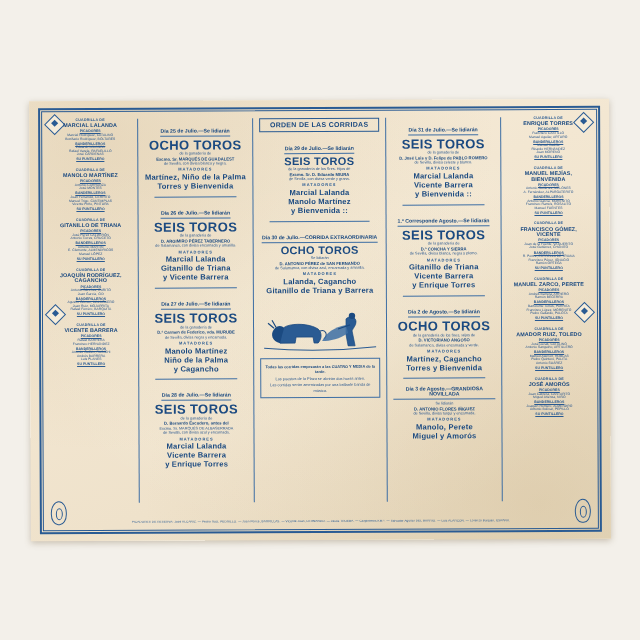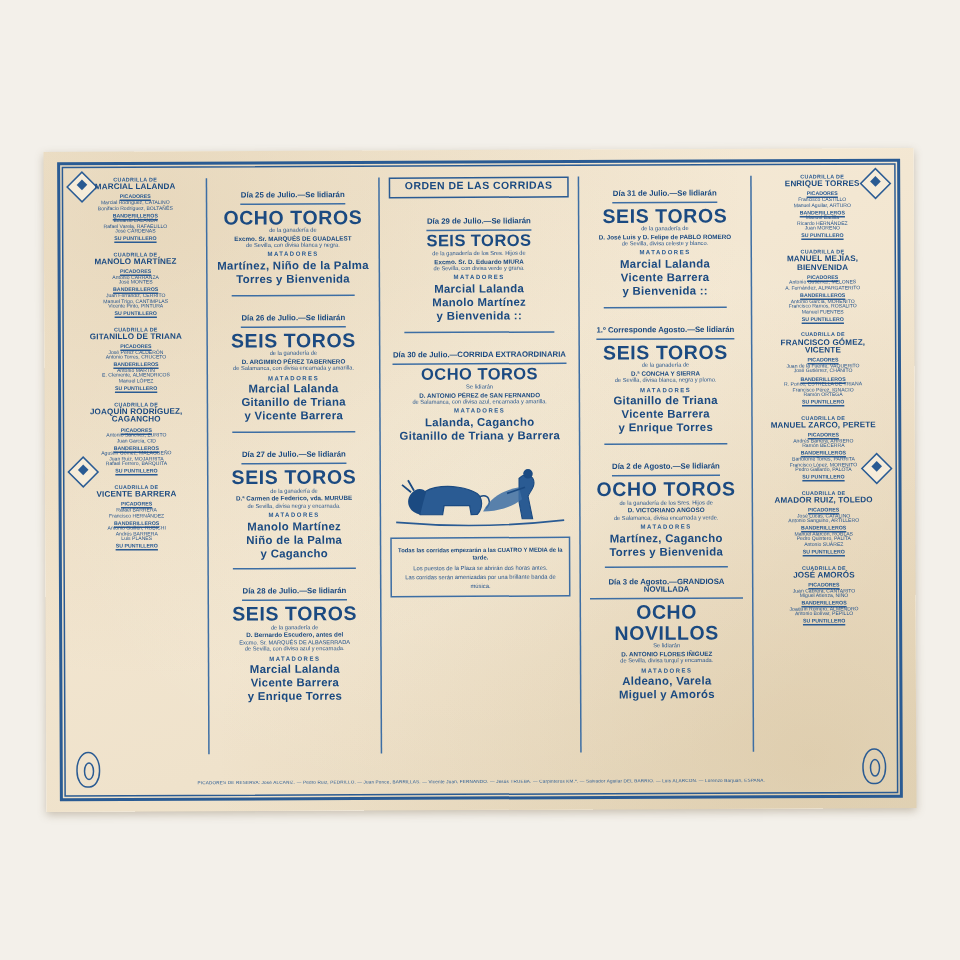--- a/index.html
+++ b/index.html
@@ -247,21 +247,21 @@
       </div>
       <div class="vline"></div>
 
       <div class="col col-mid" id="prog-right">
           <div class="blk"><div class="dia">Día 31 de Julio.—Se lidiarán</div><div class="big">SEIS TOROS</div><div class="small">de la ganadería de</div><div class="smallb">D. José Luis y D. Felipe de PABLO ROMERO</div><div class="small">de Sevilla, divisa celeste y blanco.</div><div class="mata">MATADORES</div><div class="names">Marcial Lalanda</div><div class="names">Vicente Barrera</div><div class="names">y Bienvenida ::</div></div>
           <div class="hr"></div>
           <div class="blk"><div class="dia">1.º Corresponde Agosto.—Se lidiarán</div><div class="big">SEIS TOROS</div><div class="small">de la ganadería de</div><div class="smallb">D.ª CONCHA Y SIERRA</div><div class="small">de Sevilla, divisa blanca, negra y plomo.</div><div class="mata">MATADORES</div><div class="names">Gitanillo de Triana</div><div class="names">Vicente Barrera</div><div class="names">y Enrique Torres</div></div>
           <div class="hr"></div>
           <div class="blk"><div class="dia">Día 2 de Agosto.—Se lidiarán</div><div class="big">OCHO TOROS</div><div class="small">de la ganadería de los Sres. Hijos de</div><div class="smallb">D. VICTORIANO ANGOSO</div><div class="small">de Salamanca, divisa encarnada y verde.</div><div class="mata">MATADORES</div><div class="names">Martínez, Cagancho</div><div class="names">Torres y Bienvenida</div></div>
           <div class="hr"></div>
-          <div class="blk"><div class="dia">Día 3 de Agosto.—GRANDIOSA NOVILLADA</div><div class="big">OCHO NOVILLOS</div><div class="small">Se lidiarán</div><div class="smallb">D. ANTONIO FLORES IÑIGUEZ</div><div class="small">de Sevilla, divisa turquí y encarnada.</div><div class="mata">MATADORES</div><div class="names">Aldeano, Varela</div><div class="names">Miguel y Amorós</div></div>
+          <div class="blk"><div class="dia">Día 3 de Agosto.—GRANDIOSA NOVILLADA</div><div class="small">Se lidiarán</div><div class="smallb">D. ANTONIO FLORES IÑIGUEZ</div><div class="small">de Sevilla, divisa turquí y encarnada.</div><div class="mata">MATADORES</div><div class="names">Manolo, Perete</div><div class="names">Miguel y Amorós</div></div>
         </div>
       <div class="vline"></div>
 
       <div class="col col-side" id="right-cuad">
           <div class="cuad">
             <div class="hd">CUADRILLA DE</div>
             <div class="name">ENRIQUE TORRES</div>
             <div class="sub">PICADORES</div>
             <div class="row">Francisco CASTILLO</div>
             <div class="row">Manuel Aguilar, ARTURO</div>

